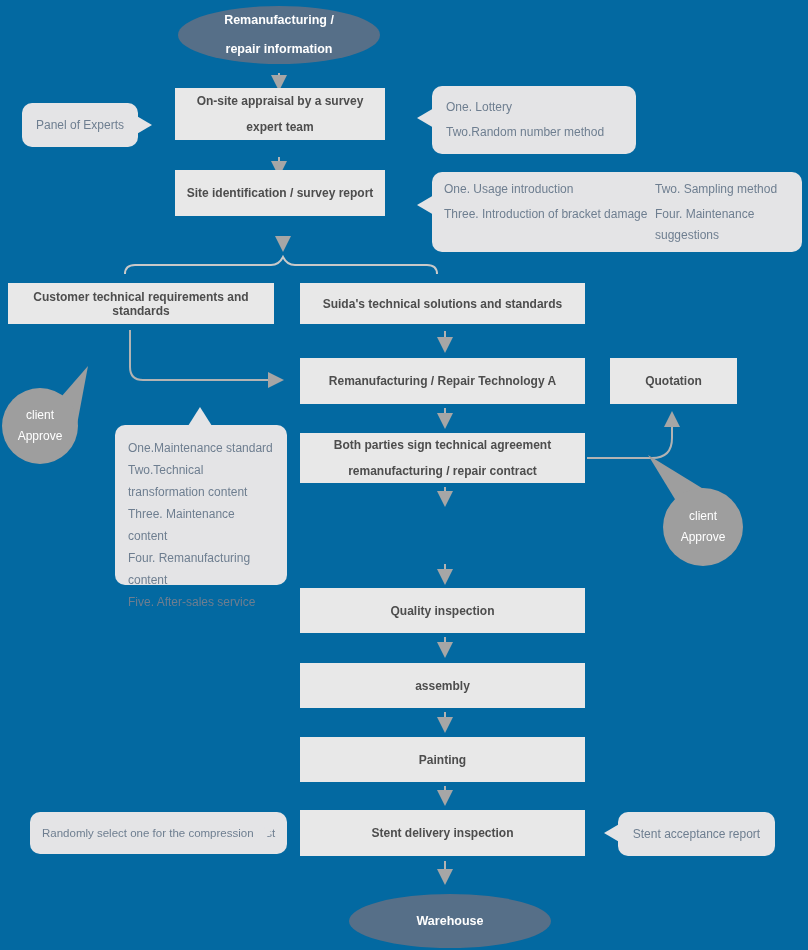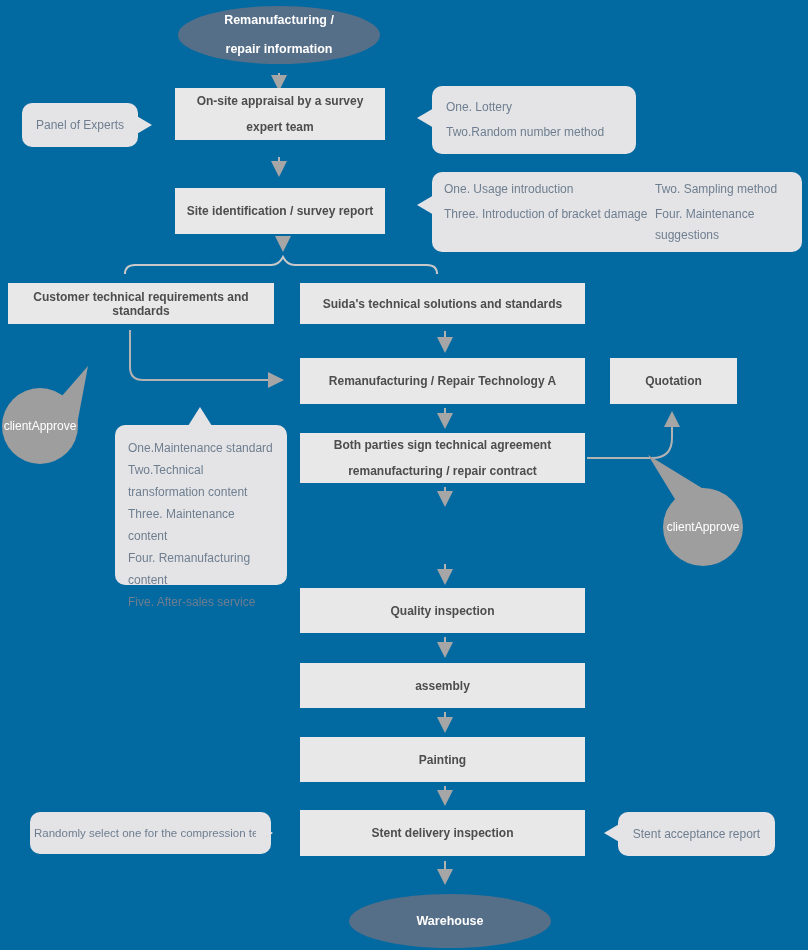--- a/index.html
+++ b/index.html
@@ -52,30 +52,30 @@
   }
   .tail{position:absolute;width:0;height:0;}
   .tail-right{border-top:10px solid transparent;border-bottom:10px solid transparent;border-left:17px solid var(--callout-fill);}
   .tail-left{border-top:10px solid transparent;border-bottom:10px solid transparent;border-right:17px solid var(--callout-fill);}
   .tail-up{border-left:12px solid transparent;border-right:12px solid transparent;border-bottom:19px solid var(--callout-fill);}
   .badge{
     position:absolute;
     background:var(--badge-fill);
     border-radius:50%;
     color:#ffffff;font-size:12px;line-height:21px;
-    display:flex;flex-direction:row;align-items:center;justify-content:center;
+    display:flex;flex-direction:column;align-items:center;justify-content:center;
     text-align:center;
   }
   .twocol{
     display:grid;grid-template-columns:205px auto;column-gap:6px;row-gap:4px;
     justify-content:start;align-content:center;
     padding:10px 10px 10px 12px;line-height:21px;text-align:left;
   }
   .list{padding:12px 13px;line-height:22px;text-align:left;justify-content:flex-start;}
-  .pill{align-items:center;justify-content:center;white-space:nowrap;padding:0 4px;}
+  .pill{align-items:center;justify-content:center;white-space:nowrap;padding:0 12px;}
 </style>
 </head>
 <body>
 
 <div class="stage">
 
   <svg class="edges" viewBox="0 0 808 950" xmlns="http://www.w3.org/2000/svg">
     <defs>
       <marker id="arr" markerWidth="9" markerHeight="9" refX="6" refY="4" orient="auto">
         <path d="M0,0 L8,4 L0,8 Z" fill="#a6a6a6"></path>
@@ -102,21 +102,21 @@
   <div class="node terminal" style="left:178px;top:6px;width:202px;height:58px;">
     <div>Remanufacturing /</div>
     <div>repair information</div>
   </div>
 
   <div class="node process" style="left:175px;top:88px;width:210px;height:52px;">
     <div class="ln">On-site appraisal by a survey</div>
     <div class="ln">expert team</div>
   </div>
 
-  <div class="node process" style="left:175px;top:188px;width:210px;height:46px;">
+  <div class="node process" style="left:175px;top:170px;width:210px;height:46px;">
     <div>Site identification / survey report</div>
   </div>
 
   <div class="node process" style="left:8px;top:283px;width:266px;height:41px;">
     <div>Customer technical requirements and standards</div>
   </div>
 
   <div class="node process" style="left:300px;top:358px;width:285px;height:46px;">
     <div>Remanufacturing / Repair Technology A</div>
   </div>

